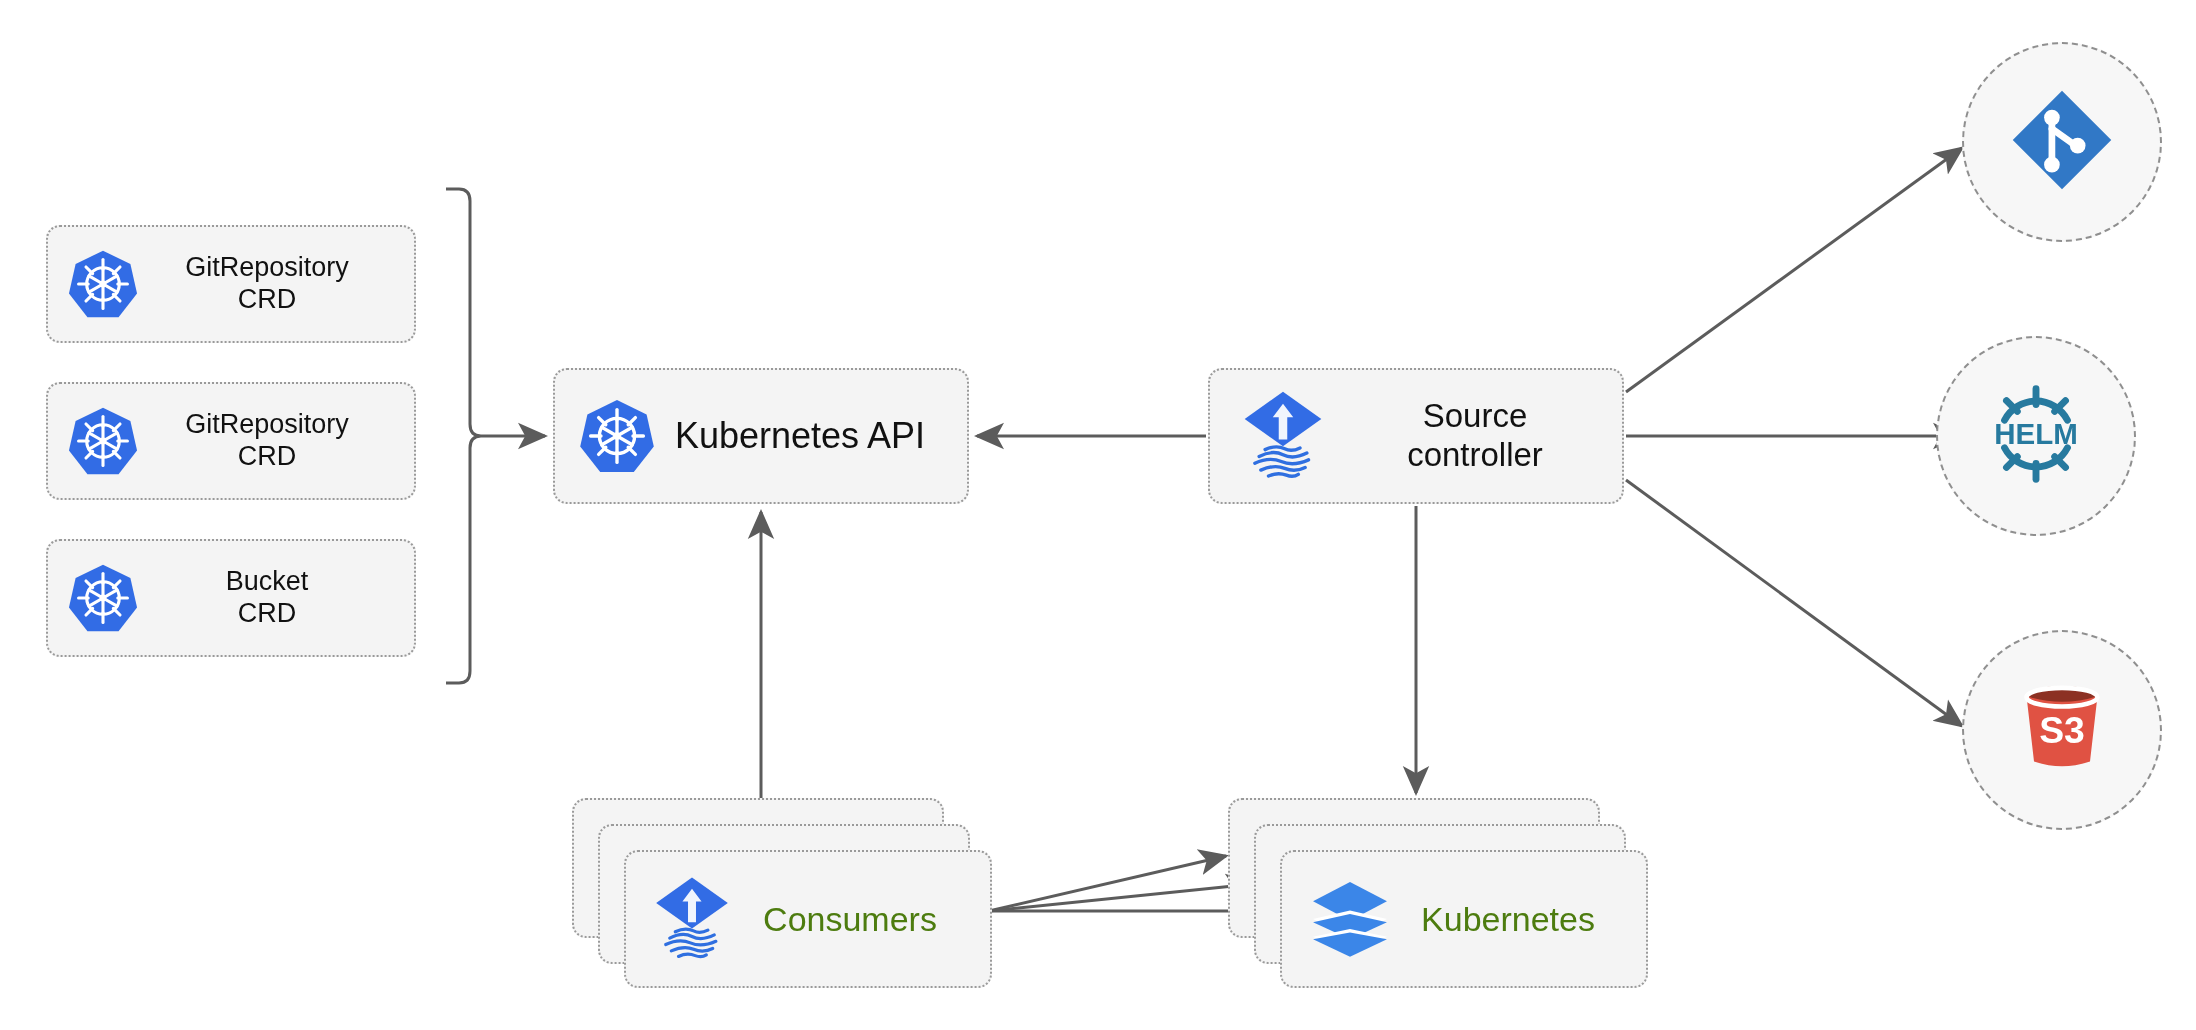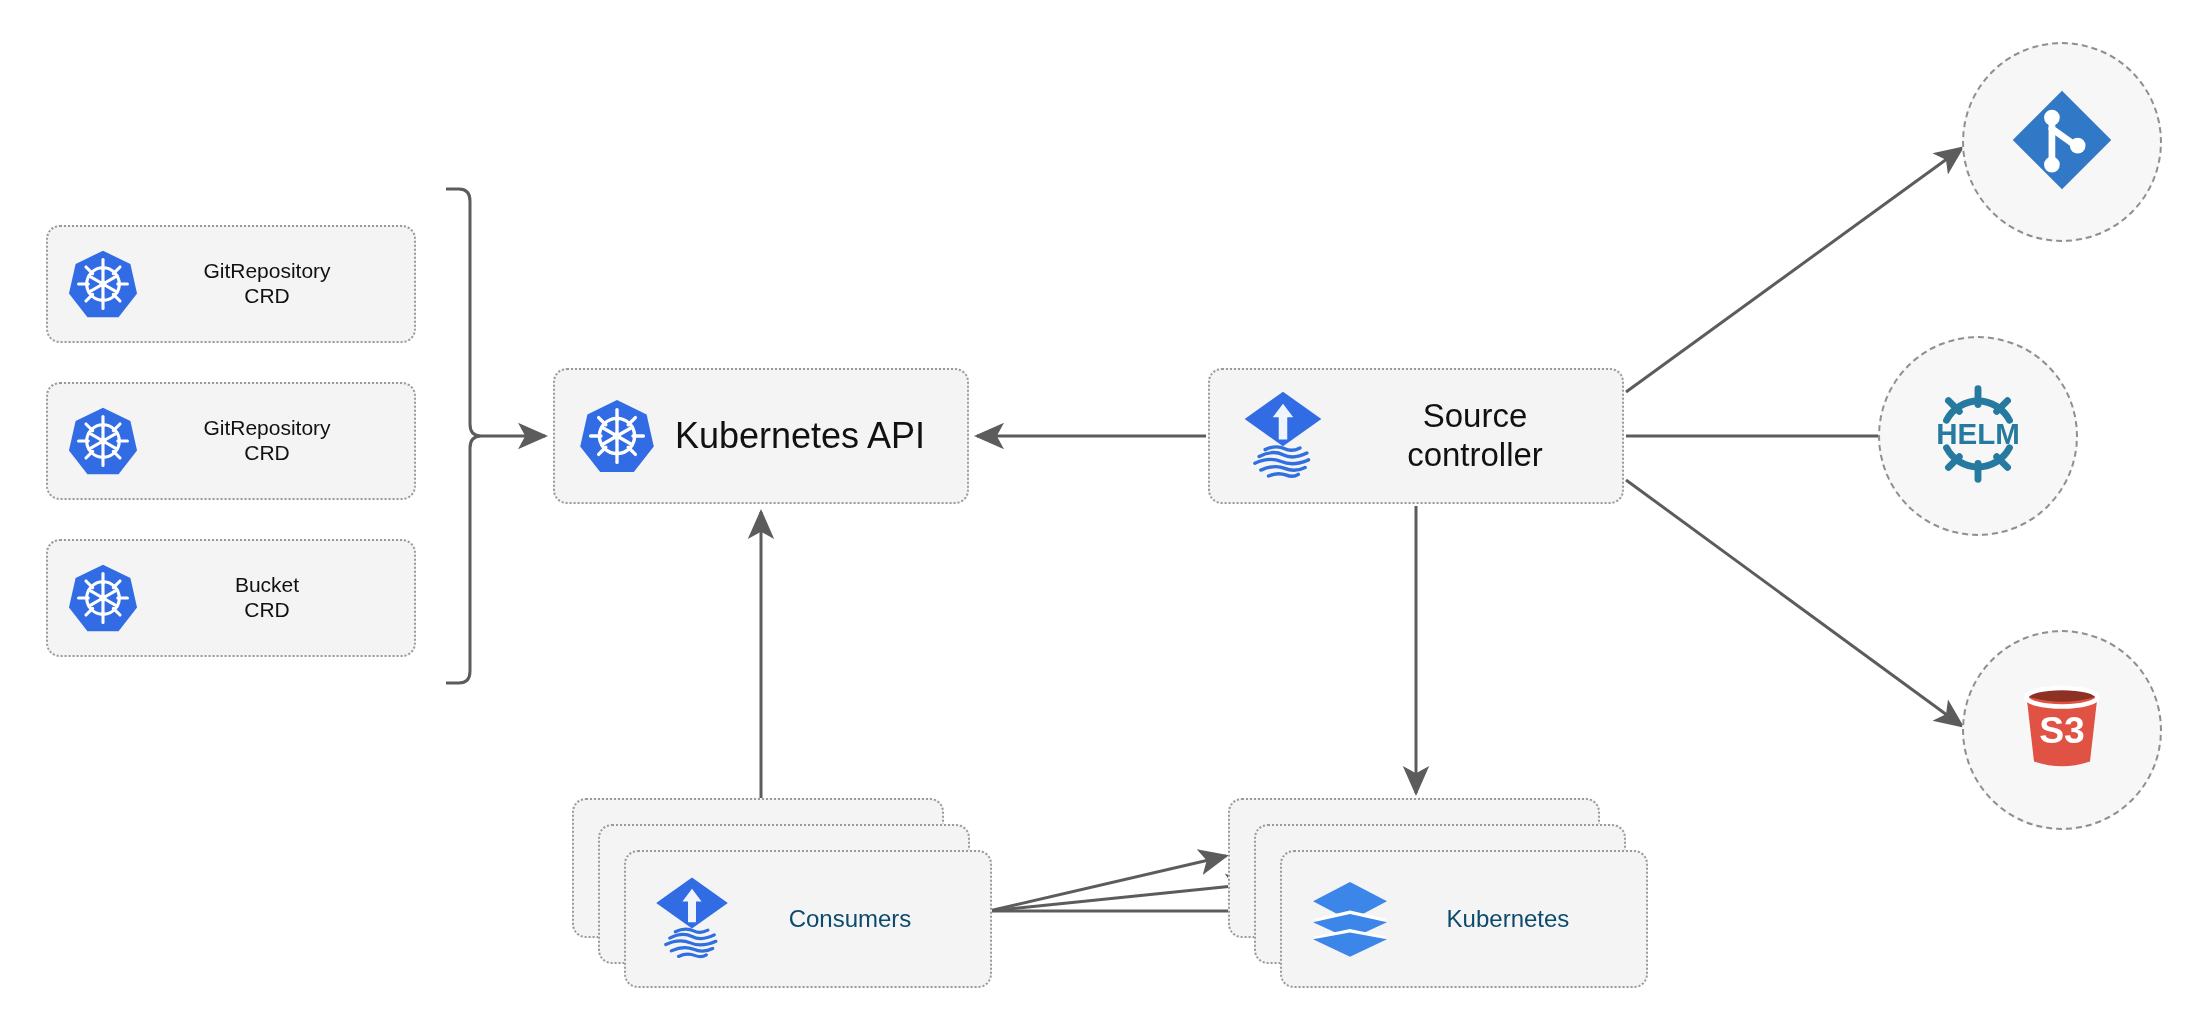--- a/index.html
+++ b/index.html
@@ -29,21 +29,21 @@
     padding-right:6px;
   }
   .node .ico{
     flex:0 0 auto;
     display:flex;align-items:center;justify-content:center;
   }
 
   
   .crd{width:370px;height:118px;padding:0 14px 0 18px;}
   .crd .ico{width:74px;height:74px;}
-  .crd .label{font-size:21px;}
+  .crd .label{font-size:27px;}
 
   
   #node-k8s-api{left:553px;top:368px;width:416px;height:136px;padding:0 18px 0 22px;}
   #node-k8s-api .ico{width:80px;height:80px;}
   #node-k8s-api .label{font-size:36px;text-align:center;}
 
   
   #node-source-controller{left:1208px;top:368px;width:416px;height:136px;padding:0 14px 0 30px;gap:22px;}
   #node-source-controller .ico{width:86px;height:92px;}
   #node-source-controller .label{font-size:33px;}
@@ -58,21 +58,21 @@
     box-sizing:border-box;
   }
   .stack .card.front{
     display:flex;align-items:center;
     padding:0 14px 0 26px;
     z-index:3;
   }
   .stack .card.mid{z-index:2;}
   .stack .card.back{z-index:1;}
   .stack .front .ico{flex:0 0 auto;display:flex;align-items:center;justify-content:center;}
-  .stack .front .label{flex:1;text-align:center;font-size:24px;color:#0c4a6e;padding-right:8px;}
+  .stack .front .label{flex:1;text-align:center;font-size:34px;color:#4d7c0f;padding-right:8px;}
 
   
   .circle{
     position:absolute;
     width:200px;height:200px;
     border:2px dashed #8f8f8f;
     border-radius:50%;
     background:#f7f7f7;
     display:flex;align-items:center;justify-content:center;
     box-sizing:border-box;
@@ -287,21 +287,21 @@
           <line x1="41" y1="30" x2="41" y2="70"></line>
           <path d="M41,40 L62,55"></path>
         </g>
         <circle cx="41" cy="30" r="7" fill="#ffffff"></circle>
         <circle cx="41" cy="72" r="7" fill="#ffffff"></circle>
         <circle cx="64" cy="55" r="7" fill="#ffffff"></circle>
       </svg>
     </span>
   </div>
 
-  <div class="circle" style="left:1878px;top:336px;">
+  <div class="circle" style="left:1936px;top:336px;">
     <span>
       <svg viewBox="0 0 120 120" width="118" height="118">
         <g fill="none" stroke="#277a9f" stroke-width="7" stroke-linecap="round">
           <path d="M28,46 A36,36 0 0 1 92,46"></path>
           <path d="M28,74 A36,36 0 0 0 92,74"></path>
           <line x1="60" y1="14" x2="60" y2="30"></line>
           <line x1="60" y1="90" x2="60" y2="106"></line>
           <line x1="30" y1="26" x2="41" y2="37"></line>
           <line x1="90" y1="26" x2="79" y2="37"></line>
           <line x1="30" y1="94" x2="41" y2="83"></line>

